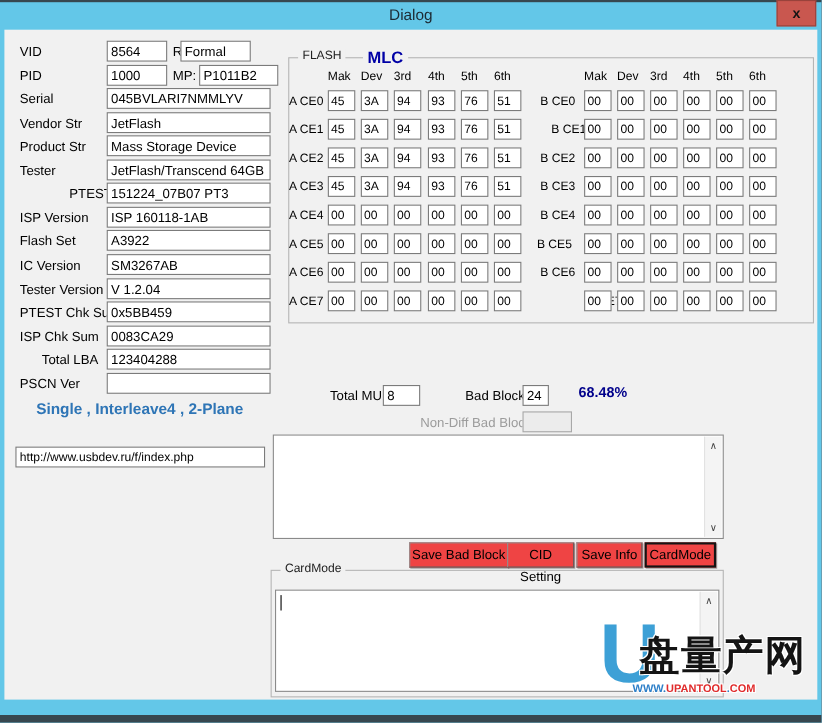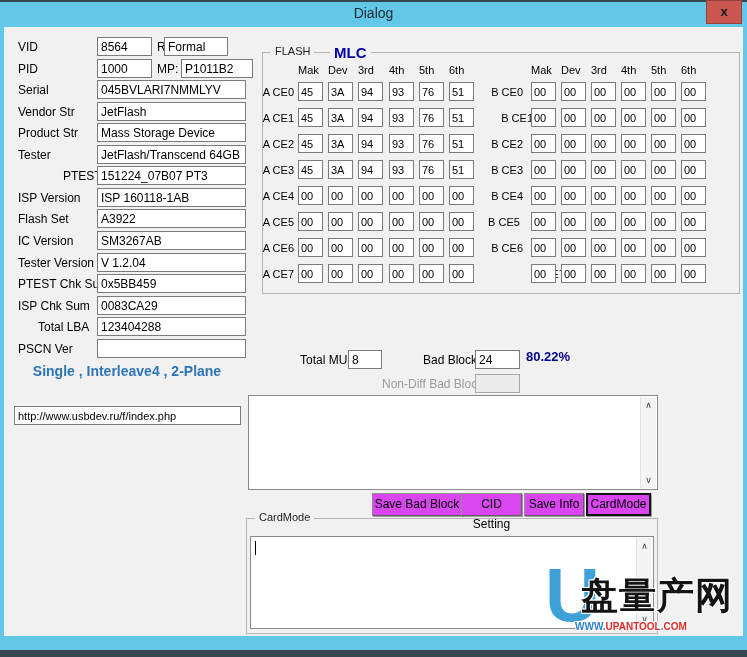--- a/index.html
+++ b/index.html
@@ -31,21 +31,21 @@
   #percent-label { position:absolute; left:522px; top:322px; font-size:13px; font-weight:bold; color:#00008b; }
   .gray-label { color:#9c9c9c !important; }
   .disabled-input { background:#ececec !important; border-color:#a8a8a8 !important; }
 
   .tbox { position:absolute; background:#fff; border:1px solid #8a8a8a; }
   .sbar { position:absolute; top:1px; right:1px; bottom:1px; width:16px; background:#f4f4f4; border-left:1px solid #e2e2e2; }
   .sarr { position:absolute; left:0; width:15px; height:16px; text-align:center; font-size:9px; color:#454545; line-height:16px; cursor:pointer; }
   .sarr.up { top:0; } .sarr.down { bottom:0; }
   .caret { position:absolute; left:4px; top:4px; width:1px; height:14px; background:#000; }
 
-  .btn { position:absolute; top:466px; height:23px; background:#d946ef; border:1px solid #8f8f8f; border-right-color:#5f5f5f; border-bottom-color:#5f5f5f; box-shadow:1px 1px 0 rgba(0,0,0,0.35); font:12px "Liberation Sans",sans-serif; text-align:center; line-height:20px; color:#000; cursor:pointer; }
+  .btn { position:absolute; top:466px; height:23px; background:#ef4444; border:1px solid #8f8f8f; border-right-color:#5f5f5f; border-bottom-color:#5f5f5f; box-shadow:1px 1px 0 rgba(0,0,0,0.35); font:12px "Liberation Sans",sans-serif; text-align:center; line-height:20px; color:#000; cursor:pointer; }
   .btn.default { border:2px solid #141414; line-height:18px; }
 
   #watermark { position:absolute; right:0; bottom:0; width:200px; height:92px; pointer-events:none; z-index:50; }
   #wm-u { position:absolute; left:-2px; top:-14px; font-size:76px; font-weight:bold; color:#3da0d6; }
   #wm-cn { position:absolute; left:34px; top:6px; font-size:37px; font-weight:bold; color:#141414; letter-spacing:1px;
            text-shadow:-1px -1px 0 #fff,1px -1px 0 #fff,-1px 1px 0 #fff,1px 1px 0 #fff; white-space:nowrap; }
   #wm-url { position:absolute; left:28px; top:56px; font-size:10px; font-weight:bold; white-space:nowrap;
             text-shadow:-1px -1px 0 #fff,1px -1px 0 #fff,-1px 1px 0 #fff,1px 1px 0 #fff; }
   .wm-blue { color:#2d7fc8; } .wm-red { color:#e02a2a; }
 </style>
@@ -229,22 +229,22 @@
         <input class="fl-input" value="00" style="left: 587px; top: 237px;">
         <input class="fl-input" value="00" style="left: 617px; top: 237px;">
         <input class="fl-input" value="00" style="left: 647px; top: 237px;">
         <input class="fl-input" value="00" style="left: 677px; top: 237px;">
       </div>
 
 
     <div class="flabel" style="left:296px; top:326px;">Total MU</div>
     <input class="tinput" style="left: 344px; top: 323px; width: 34px;" value="8">
     <div class="flabel" style="left:419px; top:326px;">Bad Block</div>
-    <input class="tinput" style="left: 471px; top: 323px; width: 45px;" value="24">
-    <div id="percent-label">80.22%</div>
+    <input class="tinput" style="left: 471px; top: 323px; width: 24px;" value="24">
+    <div id="percent-label">68.48%</div>
     <div class="flabel gray-label" style="left:378px; top:350px;">Non-Diff Bad Block</div>
     <input class="tinput disabled-input" style="left: 471px; top: 347px; width: 45px;" value="">
 
     <div class="tbox" style="left:244px; top:368px; width:410px; height:95px;">
       <div class="sbar">
         <div class="sarr up">∧</div>
         <div class="sarr down">∨</div>
       </div>
     </div>
 

